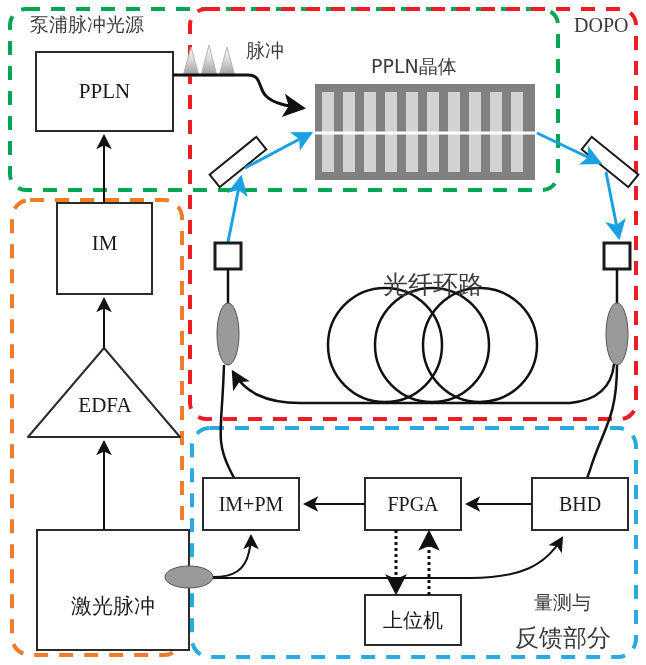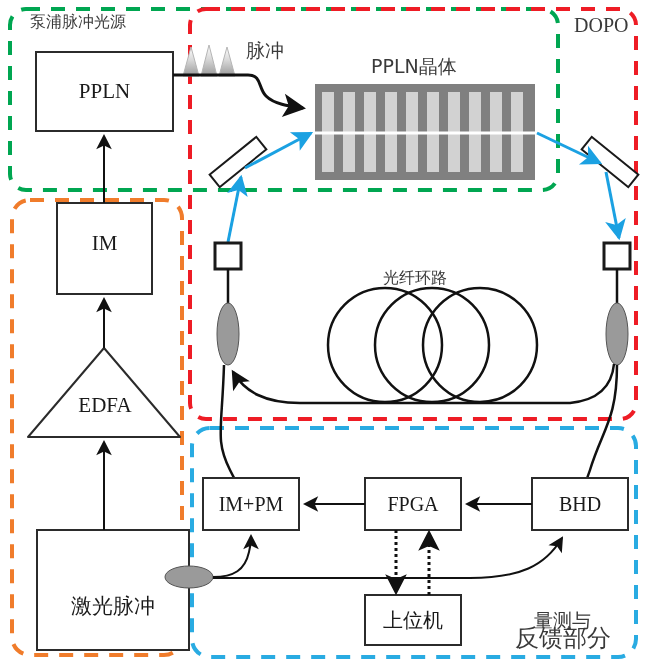--- a/index.html
+++ b/index.html
@@ -127,32 +127,32 @@
     <line x1="396" y1="530" x2="396" y2="591" stroke="#111" stroke-width="3" stroke-dasharray="3,3" marker-end="url(#ahd)"></line>
     <line x1="429" y1="595" x2="429" y2="534" stroke="#111" stroke-width="3" stroke-dasharray="3,3" marker-end="url(#ahd)"></line>
 
     <ellipse cx="189" cy="577" rx="24" ry="11" fill="#9a9a9a" stroke="#555" stroke-width="1"></ellipse>
 
     <path d="M213,577 C234,577 245,570 249,552 C251,545 251,540 251,536" fill="none" stroke="#111" stroke-width="2" marker-end="url(#ah)"></path>
 
     <path d="M213,578 L470,578 C520,578 545,566 562,538" fill="none" stroke="#111" stroke-width="2" marker-end="url(#ah)"></path>
   </svg>
 
-  <div class="lbl cn" style="left:30px; top:12px; font-size:16px;">泵浦脉冲光源</div>
+  <div class="lbl cn" style="left:30px; top:12px; font-size:19px;">泵浦脉冲光源</div>
 
   <div class="lbl en" style="left:562px; top:14px; font-size:20px;margin-left:12px;">DOPO</div>
 
-  <div class="lbl cn" style="left:534px; top:590px; font-size:19px;margin-top:18px;">量测与</div>
+  <div class="lbl cn" style="left:534px; top:590px; font-size:19px;">量测与</div>
   <div class="lbl cn" style="left:515px; top:622px; font-size:24px;">反馈部分</div>
 
   <div class="lbl cn" style="left:246px; top:38px; font-size:19px;">脉冲</div>
 
   <div class="lbl cn" style="left:371px; top:54px; font-size:19px;">PPLN晶体</div>
 
-  <div class="lbl cn" style="left:383px; top:268px; font-size:16px;">光纤环路</div>
+  <div class="lbl cn" style="left:383px; top:268px; font-size:25px;">光纤环路</div>
 
   <div class="boxlabel en" style="left:36px; top:52px; width:137px; height:79px; font-size:21px;">PPLN</div>
 
   <div class="boxlabel en" style="left:57px; top:203px; width:95px; height:80px; font-size:21px;">IM</div>
 
   <div class="boxlabel en" style="left:45px; top:390px; width:120px; height:30px; font-size:21px;">EDFA</div>
 
   <div class="boxlabel cn" style="left:37px; top:530px; width:152px; height:151px; font-size:21px;">激光脉冲</div>
 
   <div class="boxlabel en" style="left:203px; top:478px; width:96px; height:52px; font-size:20px;">IM+PM</div>

